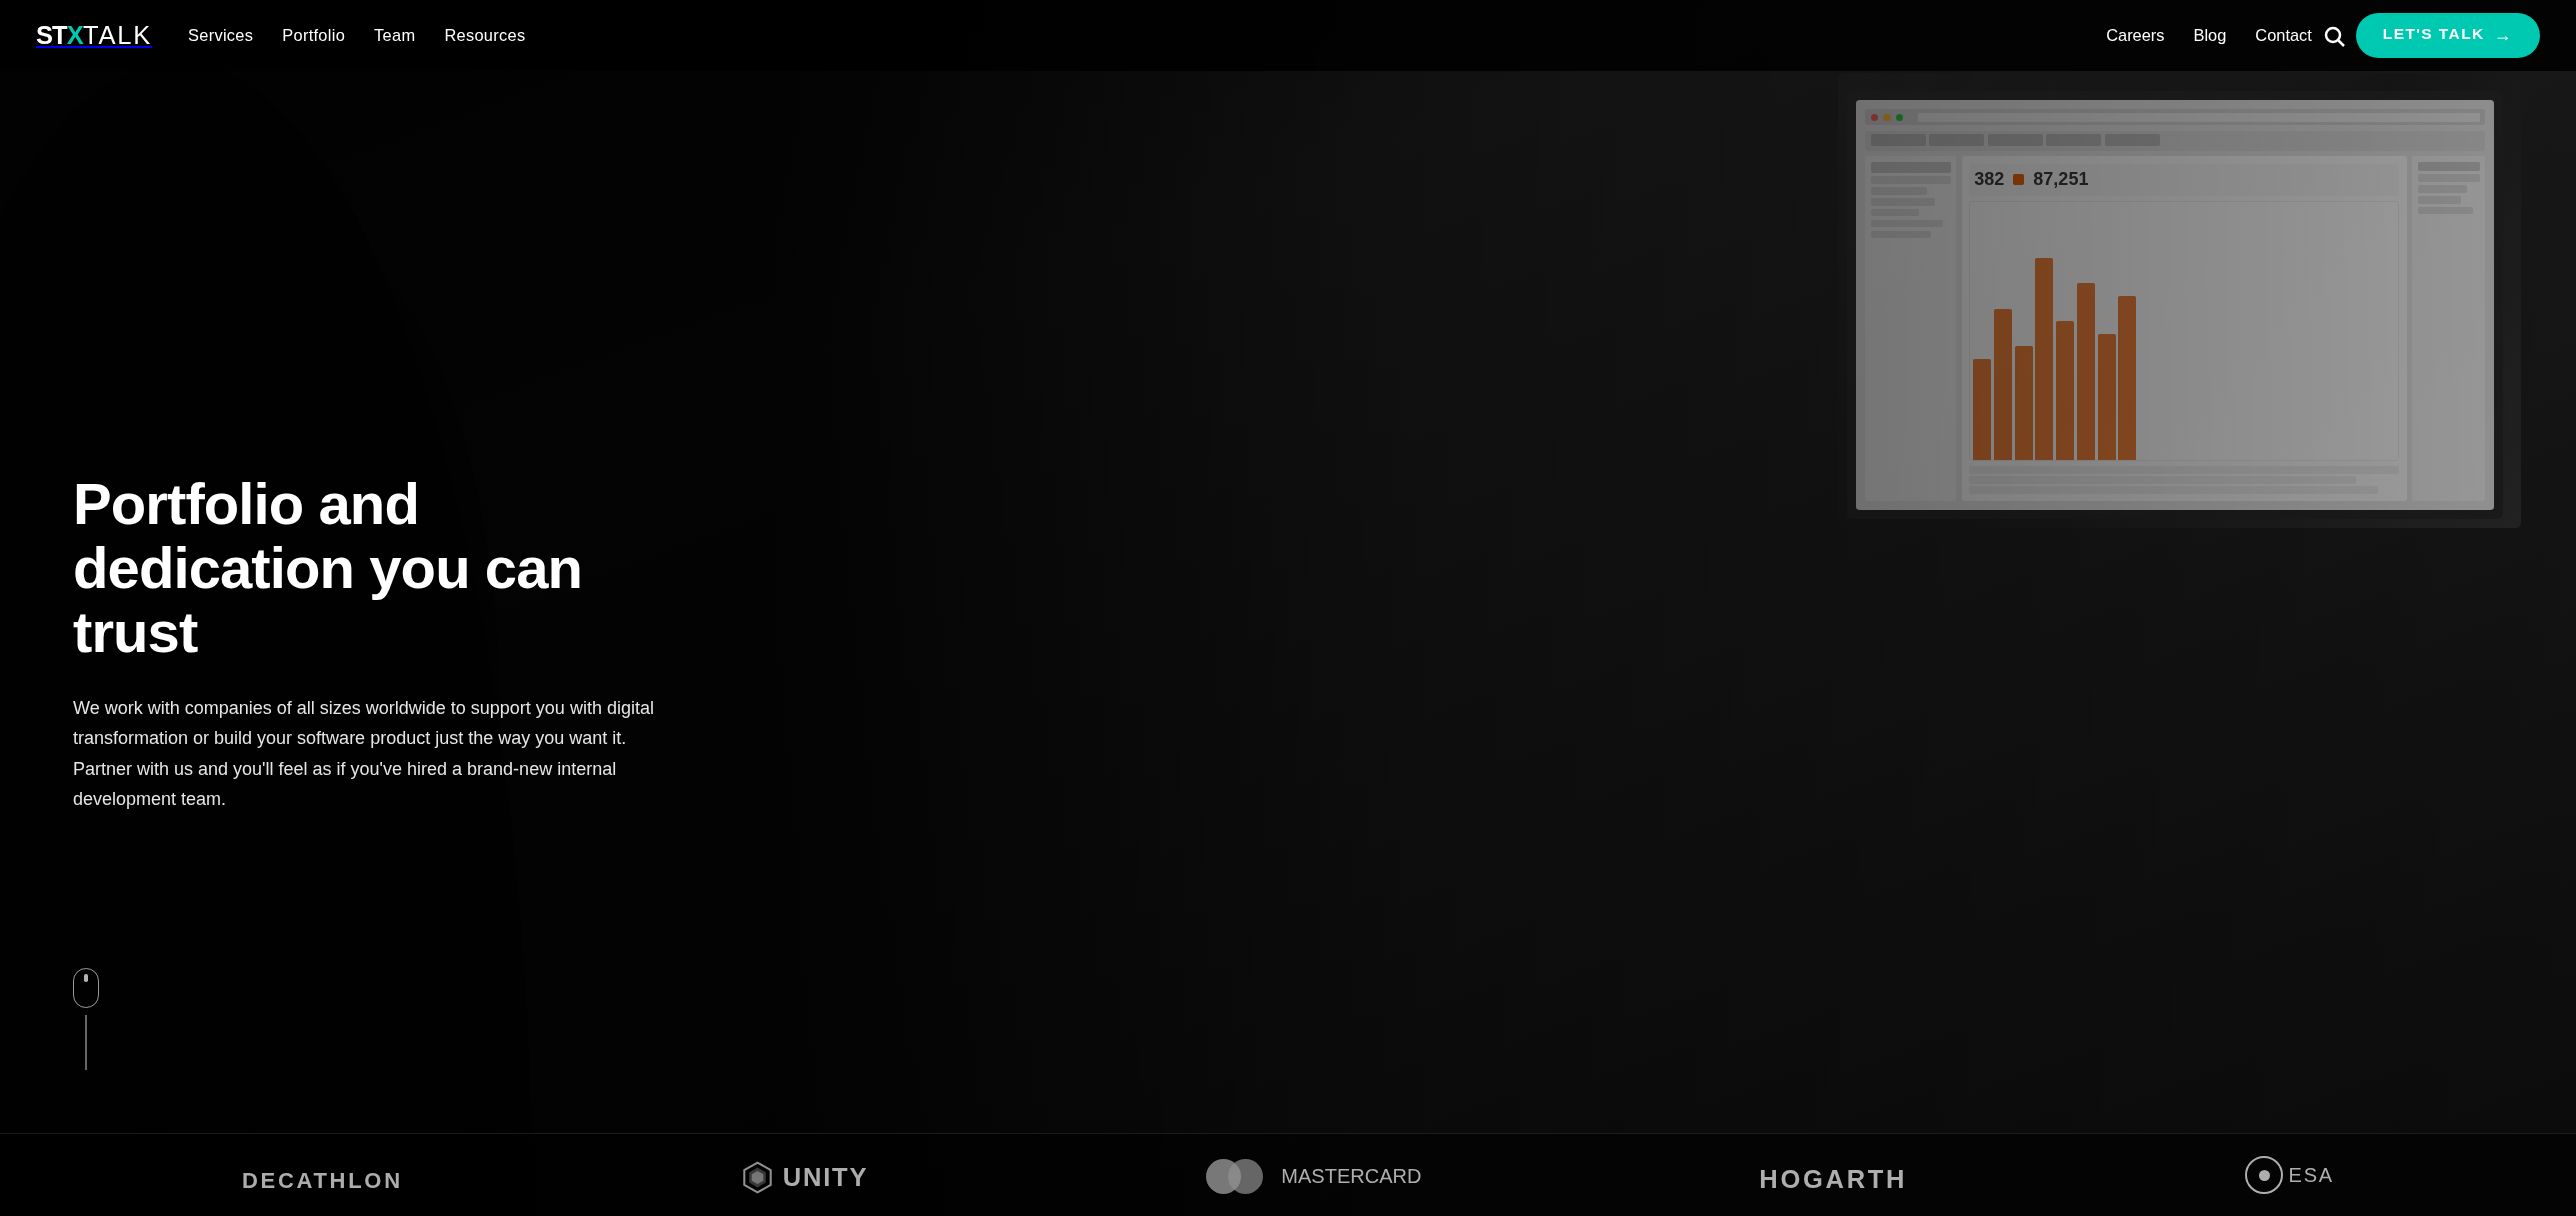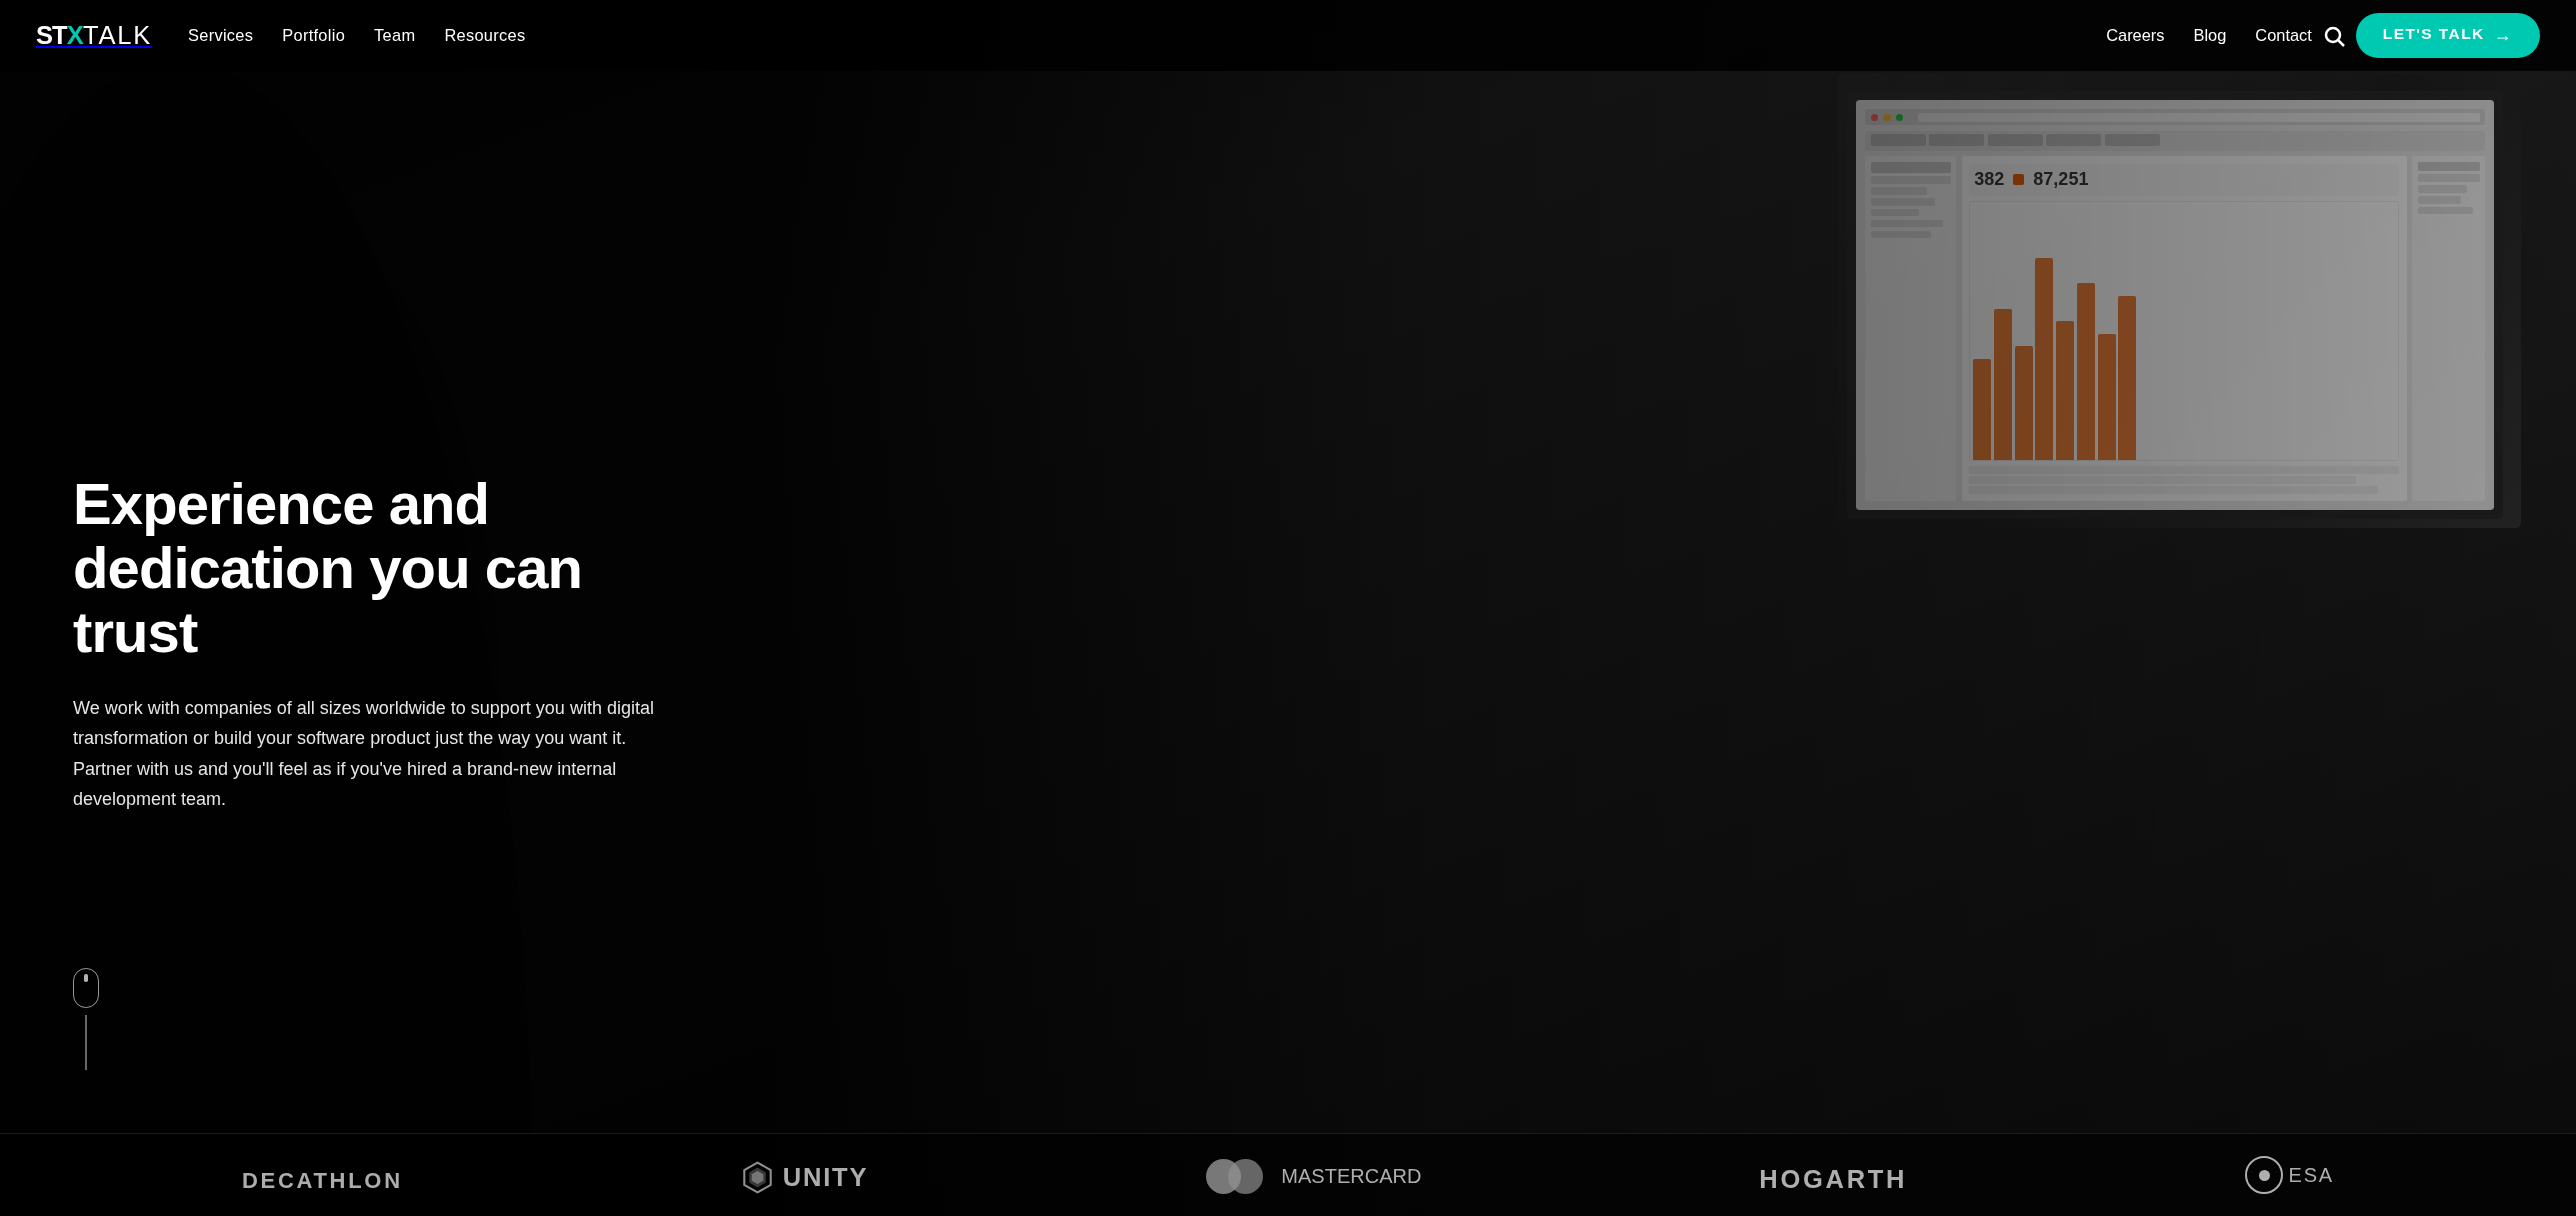--- a/index.html
+++ b/index.html
@@ -442,21 +442,21 @@
 
   <div class="scroll-indicator">
     <div class="scroll-mouse">
       <div class="scroll-mouse-dot"></div>
     </div>
     <div class="scroll-line"></div>
   </div>
 
   <div class="hero-content">
     <h1 class="hero-title">
-      <span>Experience and</span><br>
+      <span>Portfolio and</span><br>
       <span>dedication you can trust</span>
     </h1>
     <p class="hero-subtitle">We work with companies of all sizes worldwide to support you with digital transformation or build your software product just the way you want it. Partner with us and you'll feel as if you've hired a brand-new internal development team.</p>
   </div>
 
   <div class="clients-bar">
 
     <div class="client-logo">
       <span class="decathlon-text">DECATHLON</span>
     </div>

